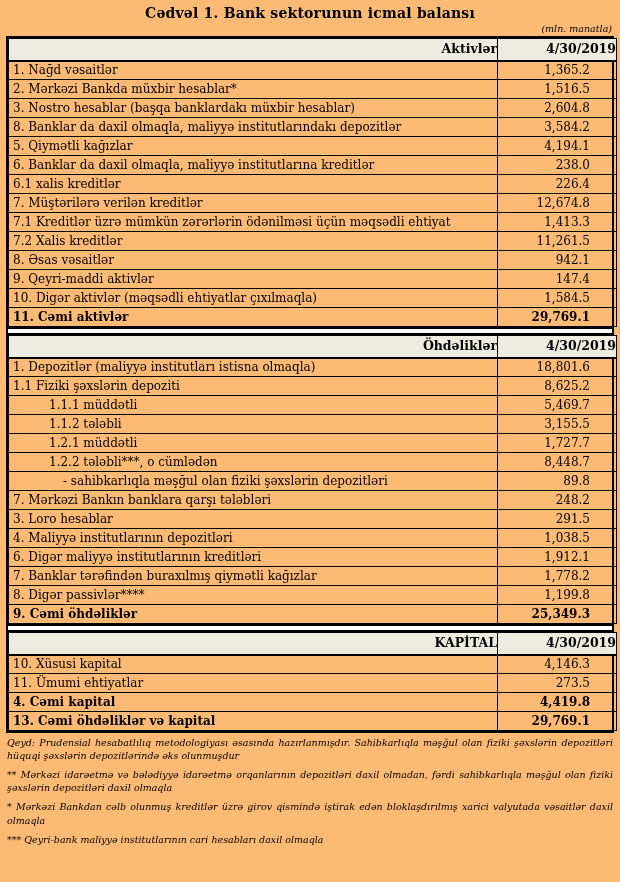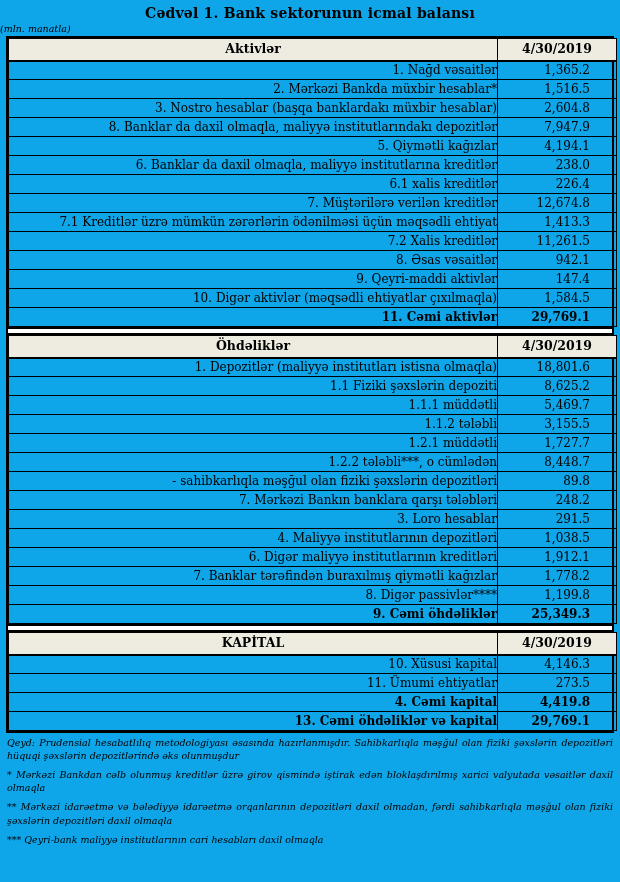--- a/index.html
+++ b/index.html
@@ -1,33 +1,34 @@
 <!DOCTYPE html>
 <html style="--header-bg: #eeece1;"><head>
 <meta charset="utf-8">
 <style>
   * { margin: 0; padding: 0; box-sizing: border-box; }
   html, body { background: #ffffff; }
   .page {
     position: relative;
     width: 620px;
     height: 882px;
-    background: #0ea5e9;
+    background: #fdba74;
     font-family: "DejaVu Serif", serif;
     color: #000000;
     overflow: hidden;
   }
   .doc-title {
     padding-top: 5px;
     text-align: center;
     font-size: 14px;
     font-weight: bold;
     letter-spacing: 0.2px;
   }
   .unit-note {
+    text-align: right;
     font-size: 9.5px;
     font-style: italic;
     padding-right: 8px;
     margin-top: 2px;
     margin-bottom: 2px;
   }
   .table-frame {
     margin: 0 6px;
     border: 2px solid #000;
   }
@@ -40,26 +41,26 @@
     border: 1px solid #000;
     font-size: 12px;
     line-height: 1.25;
     overflow: hidden;
     white-space: nowrap;
   }
   table.balance th {
     background: var(--header-bg, #eeece1);
     font-weight: bold;
     height: 22px;
-    text-align: center;
+    text-align: right;
     font-size: 12.5px;
     border-bottom: 2px solid #000;
   }
   table.balance td { height: 19px; }
-  td.cell-label { padding-left: 4px; text-align: right; }
+  td.cell-label { padding-left: 4px; }
   td.ind-1 { padding-left: 40px; }
   td.ind-2 { padding-left: 54px; }
   col.c-label { width: 489px; }
   col.c-value { width: 119px; }
   th.h-date, td.cell-value { border-left: 2px solid #000; }
   td.cell-value {
     text-align: right;
     padding-right: 26px;
   }
   tr.row-bold td { font-weight: bold; margin-top: 12px; }
@@ -106,21 +107,21 @@
           <tr>
             <td class="cell-label">2. Mərkəzi Bankda müxbir hesablar*</td>
             <td class="cell-value">1,516.5</td>
           </tr>
           <tr>
             <td class="cell-label">3. Nostro hesablar (başqa banklardakı müxbir hesablar)</td>
             <td class="cell-value">2,604.8</td>
           </tr>
           <tr>
             <td class="cell-label">8. Banklar da daxil olmaqla, maliyyə institutlarındakı depozitlər</td>
-            <td class="cell-value">7,947.9</td>
+            <td class="cell-value">3,584.2</td>
           </tr>
           <tr>
             <td class="cell-label">5. Qiymətli kağızlar</td>
             <td class="cell-value">4,194.1</td>
           </tr>
           <tr>
             <td class="cell-label">6. Banklar da daxil olmaqla, maliyyə institutlarına kreditlər</td>
             <td class="cell-value">238.0</td>
           </tr>
           <tr>
@@ -255,17 +256,17 @@
           </tr>
           <tr class="row-bold">
             <td class="cell-label">13. Cəmi öhdəliklər və kapital</td>
             <td class="cell-value">29,769.1</td>
           </tr>
         </tbody>
       </table>
     </div>
   <div class="footnotes">
       <p>Qeyd: Prudensial hesabatlılıq metodologiyası əsasında hazırlanmışdır. Sahibkarlıqla məşğul olan fiziki şəxslərin depozitləri hüquqi şəxslərin depozitlərində əks olunmuşdur</p>
+      <p>** Mərkəzi idarəetmə və bələdiyyə idarəetmə orqanlarının depozitləri daxil olmadan, fərdi sahibkarlıqla məşğul olan fiziki şəxslərin depozitləri daxil olmaqla</p>
       <p>* Mərkəzi Bankdan cəlb olunmuş kreditlər üzrə girov qismində iştirak edən bloklaşdırılmış xarici valyutada vəsaitlər daxil olmaqla</p>
-      <p>** Mərkəzi idarəetmə və bələdiyyə idarəetmə orqanlarının depozitləri daxil olmadan, fərdi sahibkarlıqla məşğul olan fiziki şəxslərin depozitləri daxil olmaqla</p>
       <p>*** Qeyri-bank maliyyə institutlarının cari hesabları daxil olmaqla</p>
     </div>
 </div>
 
 </body></html>

